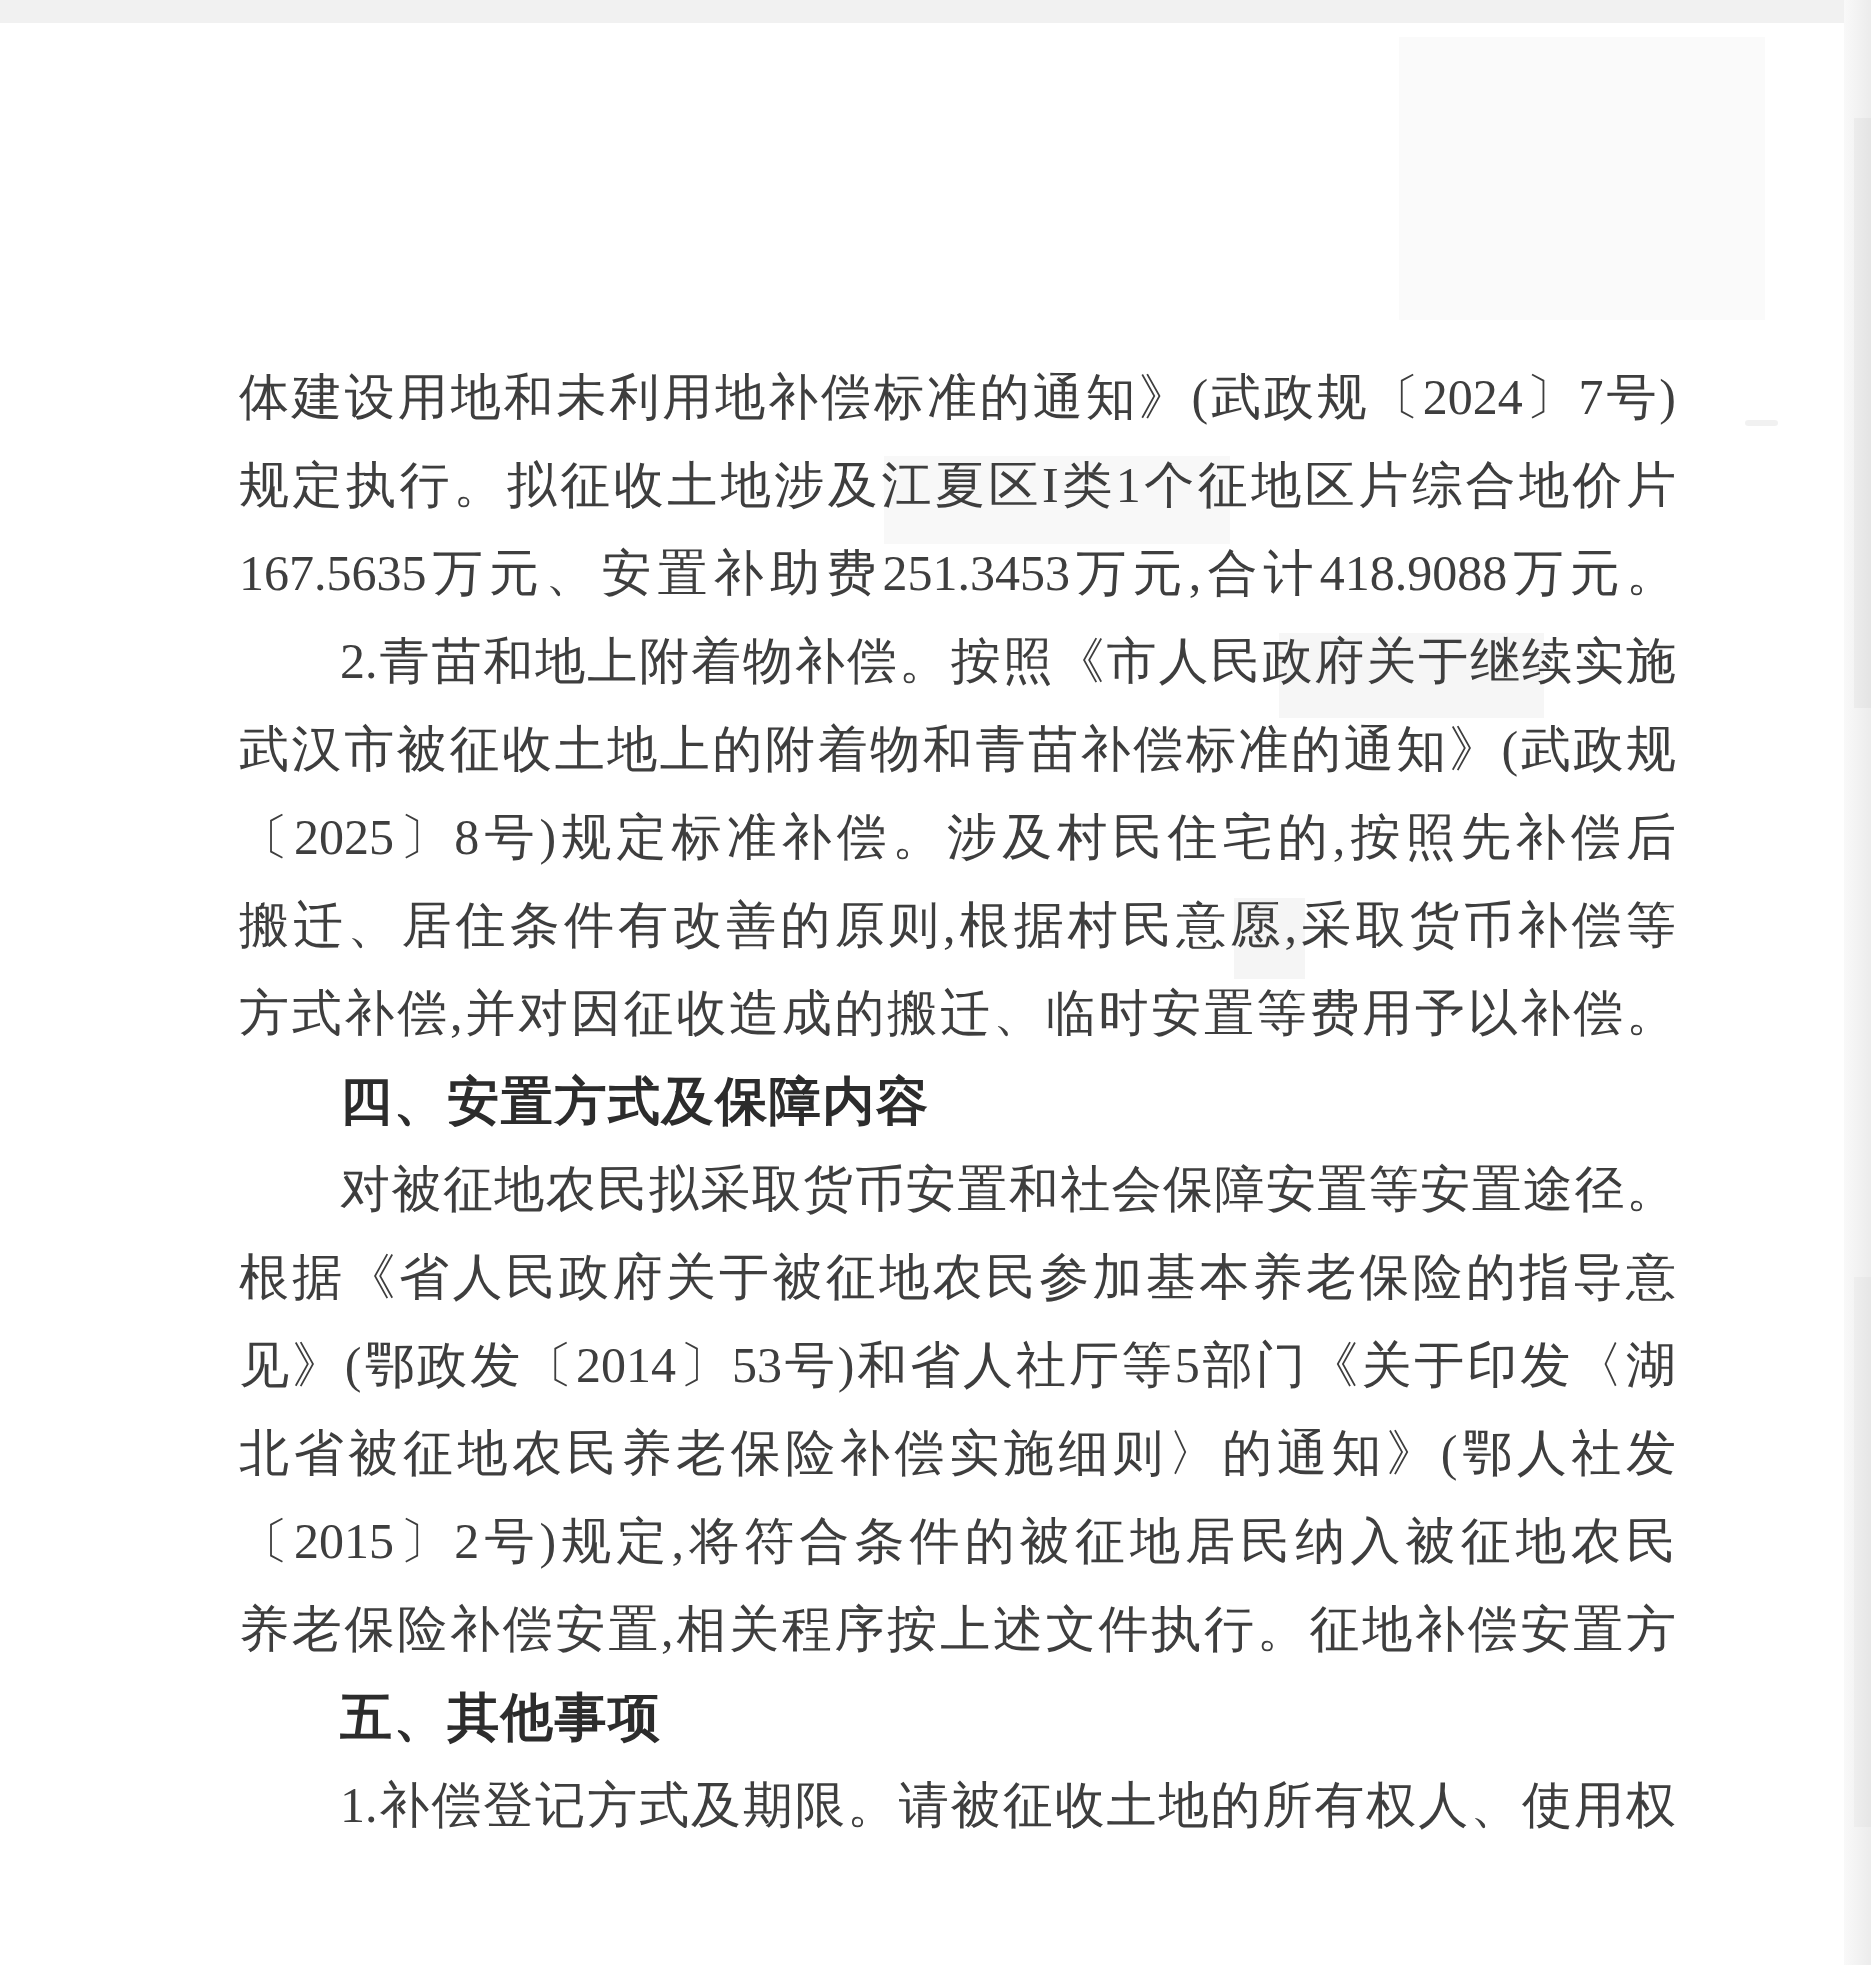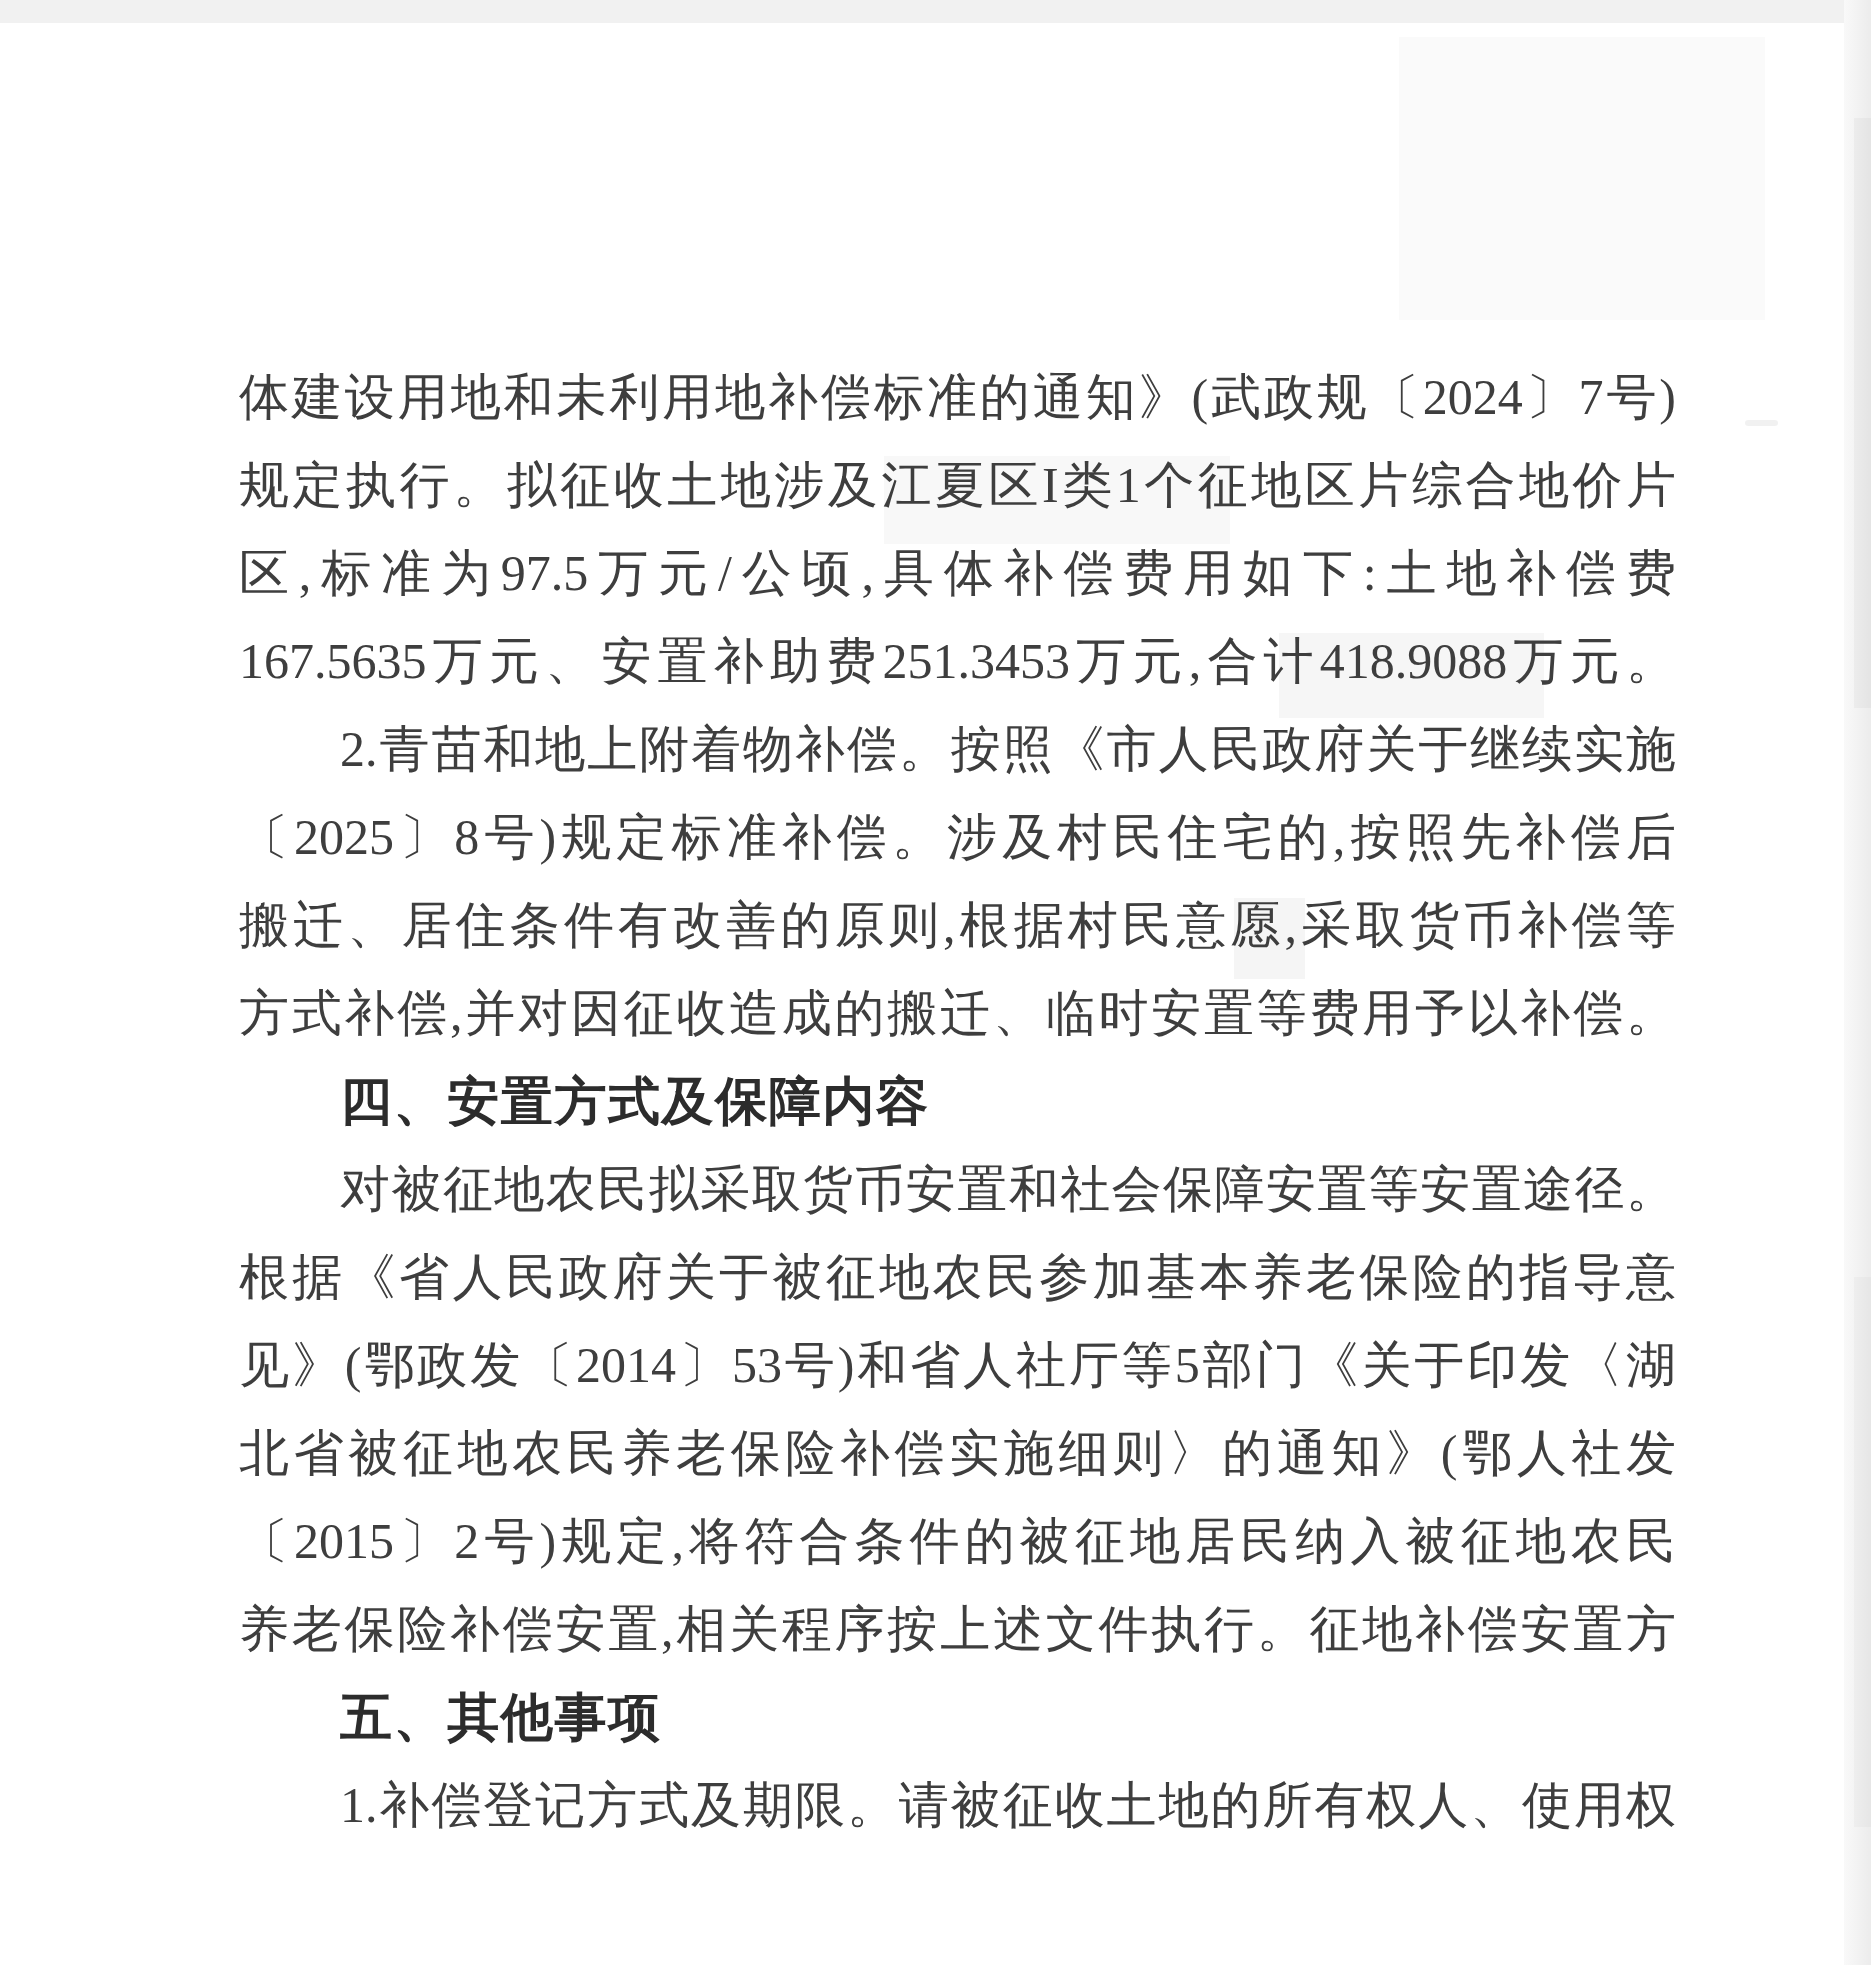--- a/index.html
+++ b/index.html
@@ -72,23 +72,23 @@
 
   <div class="artifact a-tr-blotch"></div>
   <div class="artifact a-dash"></div>
   <div class="artifact a-sm-jiangxia"></div>
   <div class="artifact a-sm-total"></div>
   <div class="artifact a-sm-zhao"></div>
 
   <section class="text-block" id="text-block">
       <div class="line"><span>体建设用地和未利用地补偿标准的通知》(武政规〔2024〕7号)</span></div>
       <div class="line"><span>规定执行。拟征收土地涉及</span><span class="u">江夏区I类1个</span><span>征地区片综合地价片</span></div>
-      <div class="line"><span>区,标准为</span><span class="u">97.5</span><span>万元/公顷,具体补偿费用如下:土地补偿费</span></div>
       <div class="line"><span class="u">167.5635</span><span>万元、安置补助费</span><span class="u">251.3453</span><span>万元,合计</span><span class="u">418.9088</span><span>万元。</span></div>
       <div class="line indent"><span>2.青苗和地上附着物补偿。按照《市人民政府关于继续实施</span></div>
+      <div class="line"><span>武汉市被征收土地上的附着物和青苗补偿标准的通知》(武政规</span></div>
       <div class="line"><span>〔2025〕8号)规定标准补偿。涉及村民住宅的,按照先补偿后</span></div>
       <div class="line"><span>搬迁、居住条件有改善的原则,根据村民意愿,采取货币补偿等</span></div>
       <div class="line"><span>方式补偿,并对因征收造成的搬迁、临时安置等费用予以补偿。</span></div>
       <div class="line heading indent no-just"><span>四、安置方式及保障内容</span></div>
       <div class="line indent"><span>对被征地农民拟采取货币安置和社会保障安置等安置途径。</span></div>
       <div class="line"><span>根据《省人民政府关于被征地农民参加基本养老保险的指导意</span></div>
       <div class="line"><span>见》(鄂政发〔2014〕53号)和省人社厅等5部门《关于印发〈湖</span></div>
       <div class="line"><span>北省被征地农民养老保险补偿实施细则〉的通知》(鄂人社发</span></div>
       <div class="line"><span>〔2015〕2号)规定,将符合条件的被征地居民纳入被征地农民</span></div>
       <div class="line"><span>养老保险补偿安置,相关程序按上述文件执行。征地补偿安置方</span></div>

